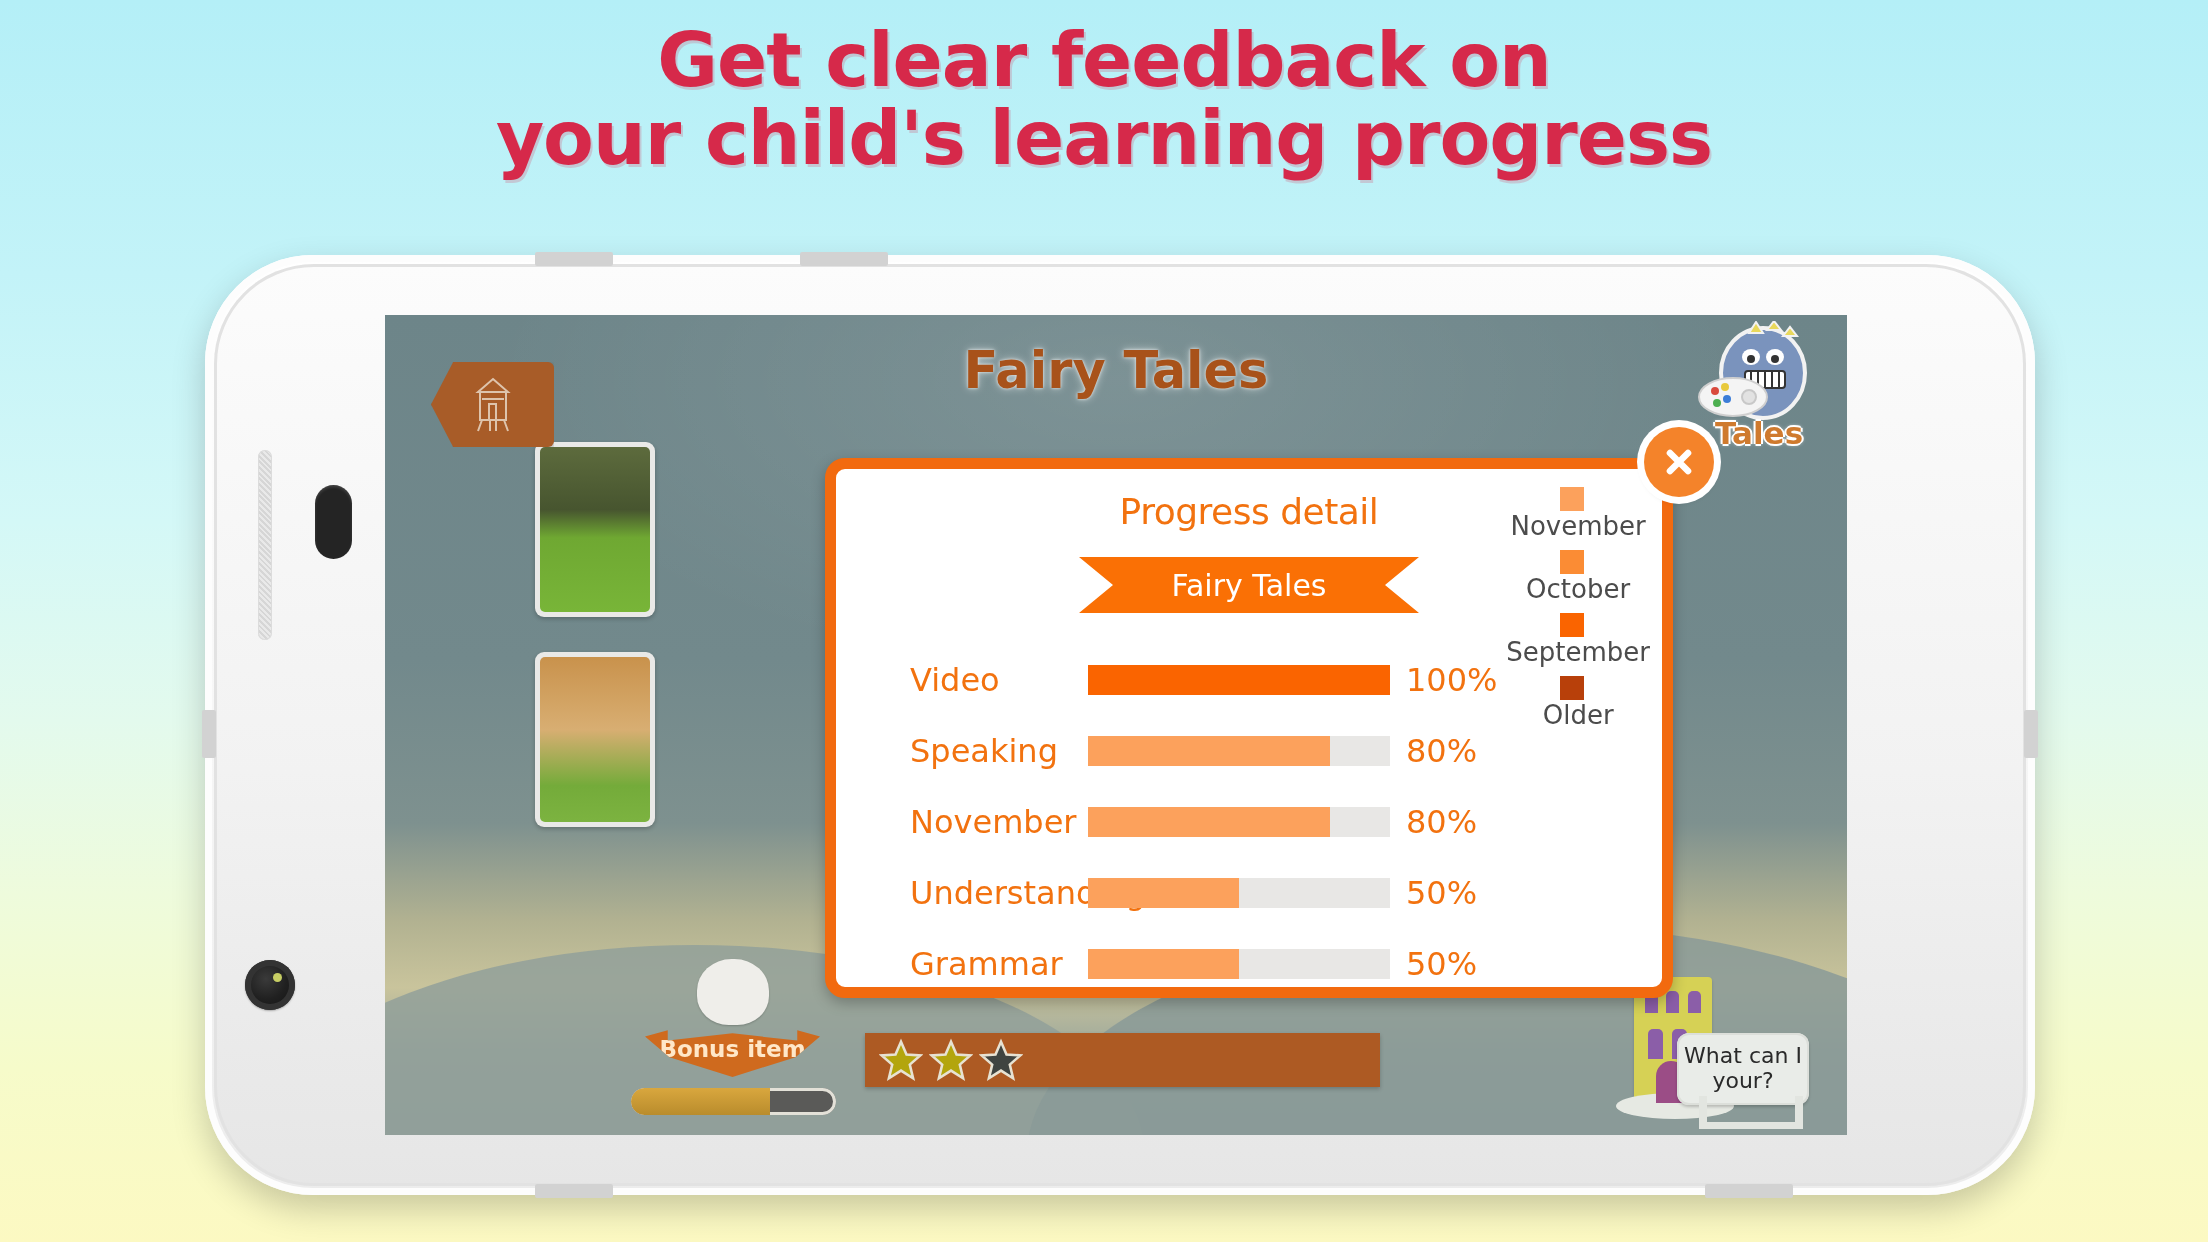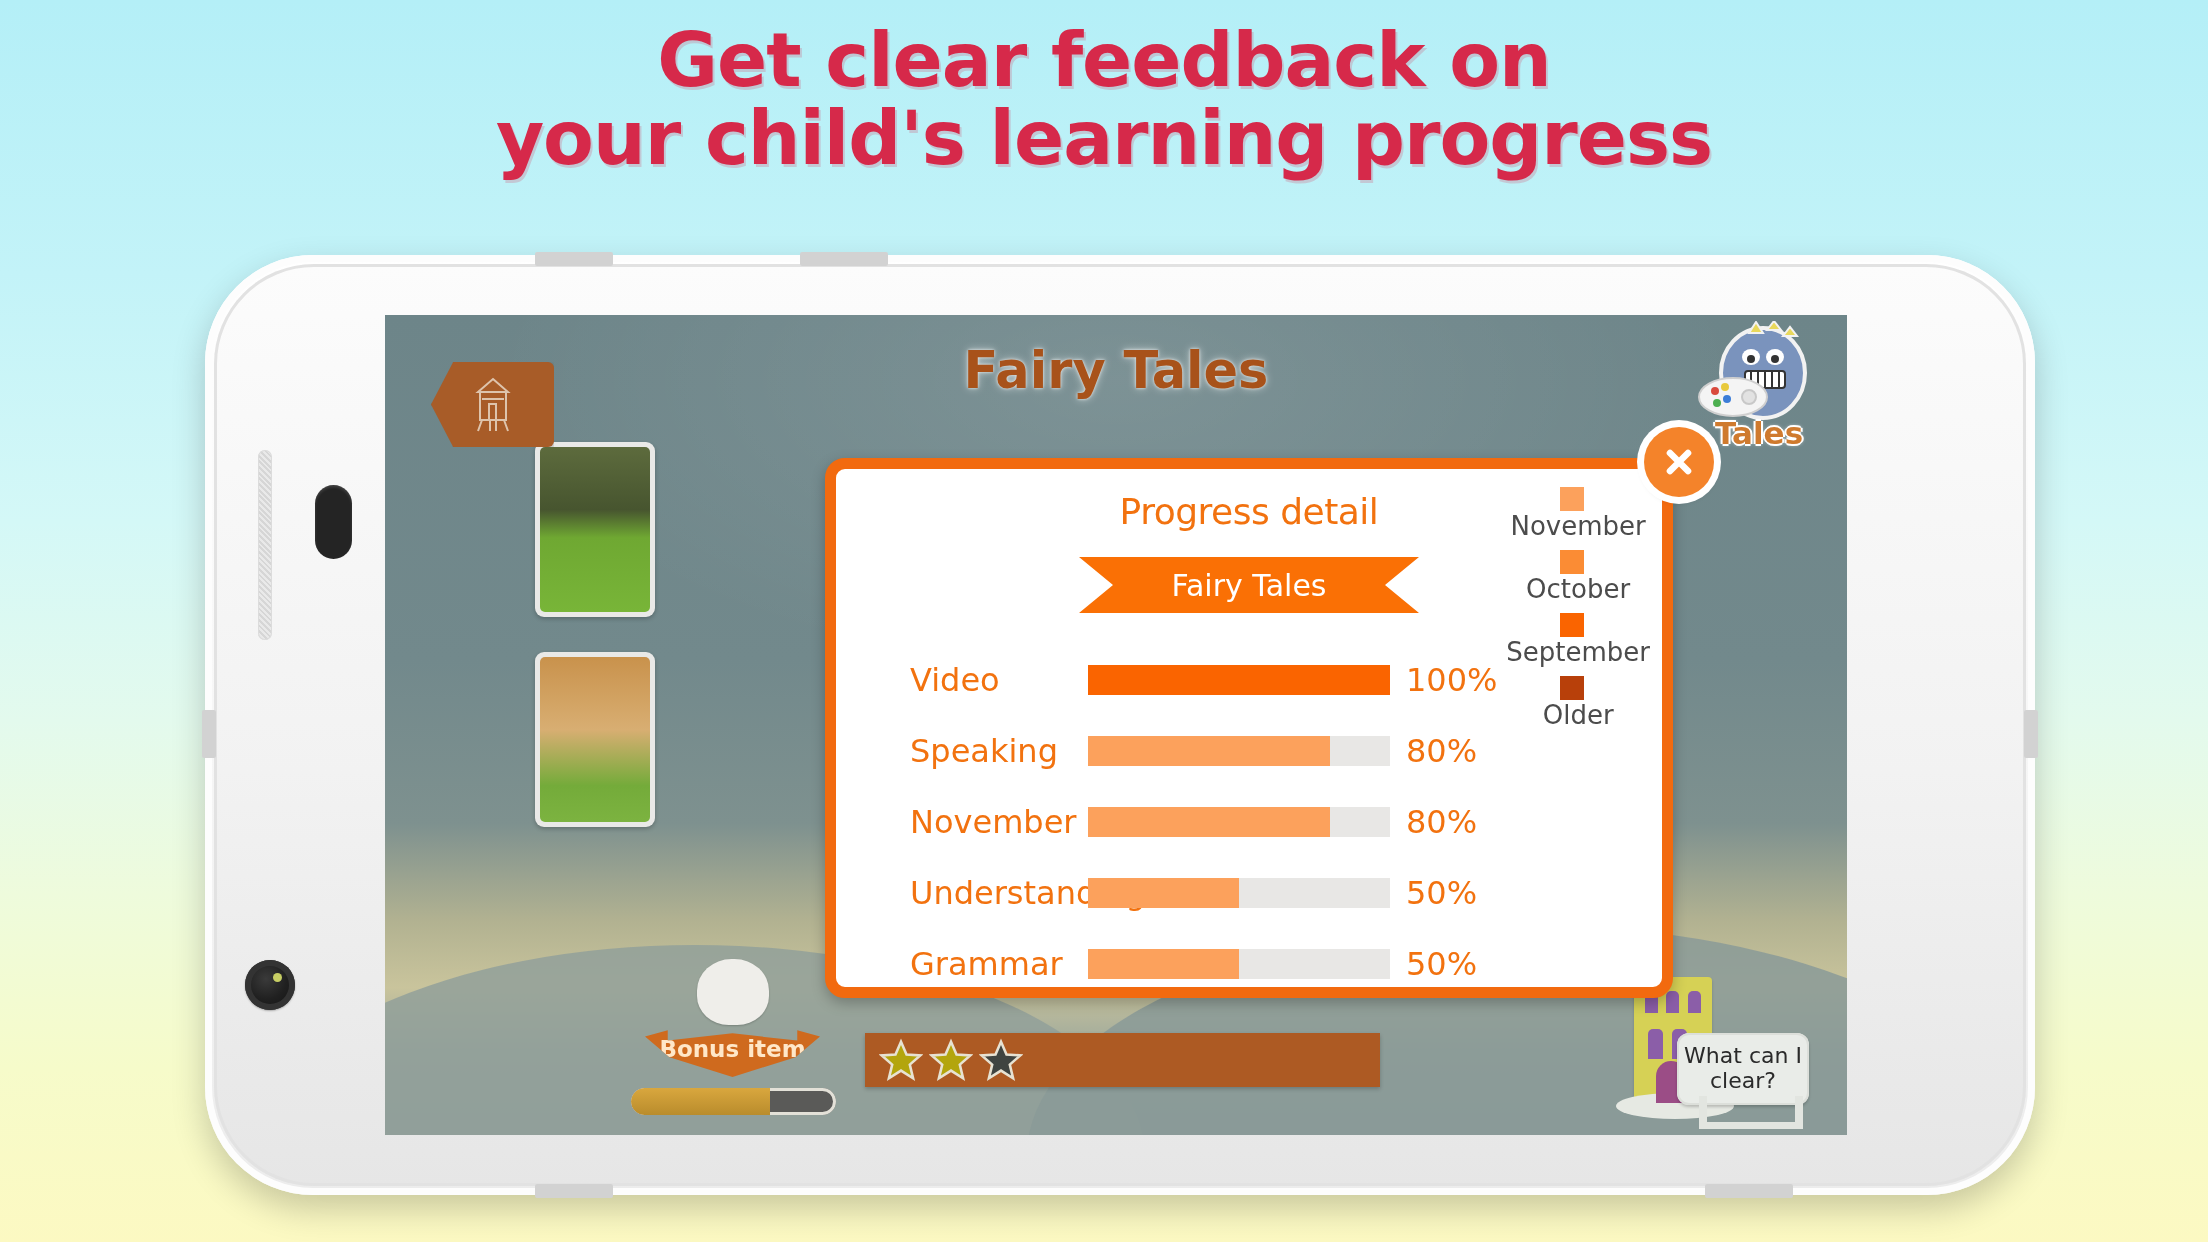--- a/index.html
+++ b/index.html
@@ -339,21 +339,21 @@
       <div class="c-win cw1"></div>
       <div class="c-win cw2"></div>
       <div class="c-win cw3"></div>
       <div class="c-win cw4"></div>
       <div class="c-win cw5"></div>
       <div id="castle-door"></div>
     </div>
     <div id="sign">
       <div id="sign-text">
         <span>What can I</span><br>
-        <span>clear?</span>
+        <span>your?</span>
       </div>
     </div>
 
     <div id="view-bar">
       <svg class="star" viewBox="0 0 24 24">
         <polygon points="12,2 15,9 22.5,9.5 16.8,14.5 18.6,22 12,17.8 5.4,22 7.2,14.5 1.5,9.5 9,9" fill="#b3a50d" stroke="#e7e2d2" stroke-width="1.4"></polygon>
       </svg>
       <svg class="star" viewBox="0 0 24 24">
         <polygon points="12,2 15,9 22.5,9.5 16.8,14.5 18.6,22 12,17.8 5.4,22 7.2,14.5 1.5,9.5 9,9" fill="#b3a50d" stroke="#e7e2d2" stroke-width="1.4"></polygon>
       </svg>

